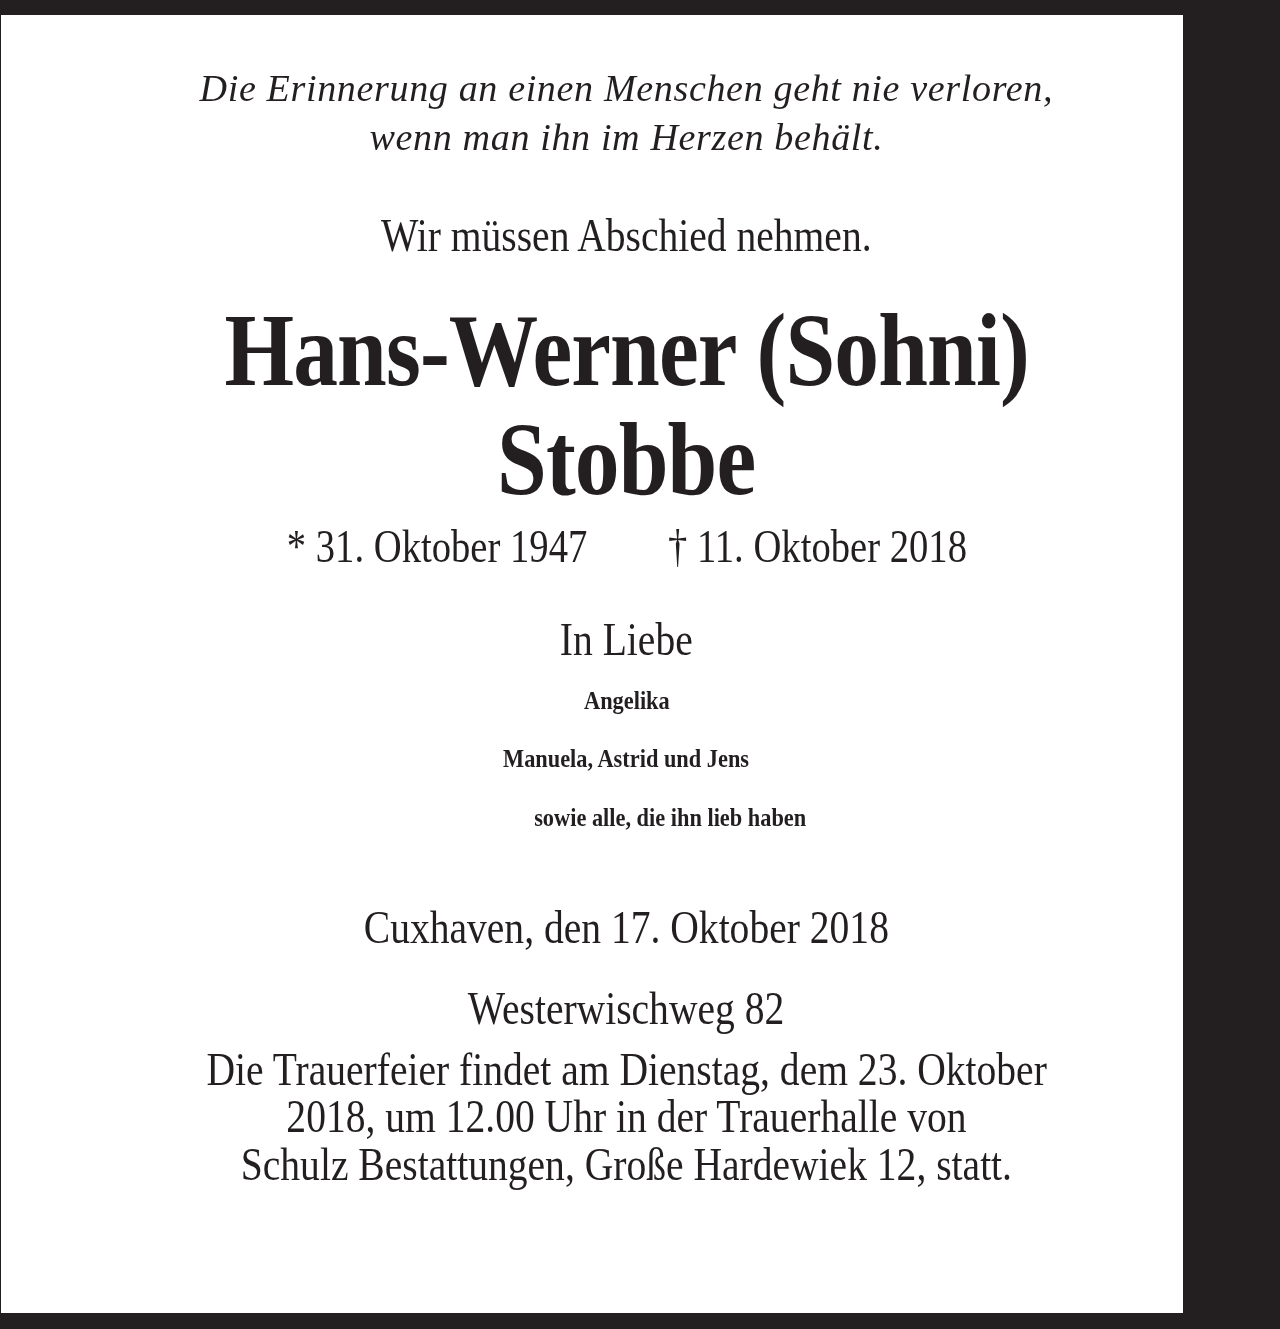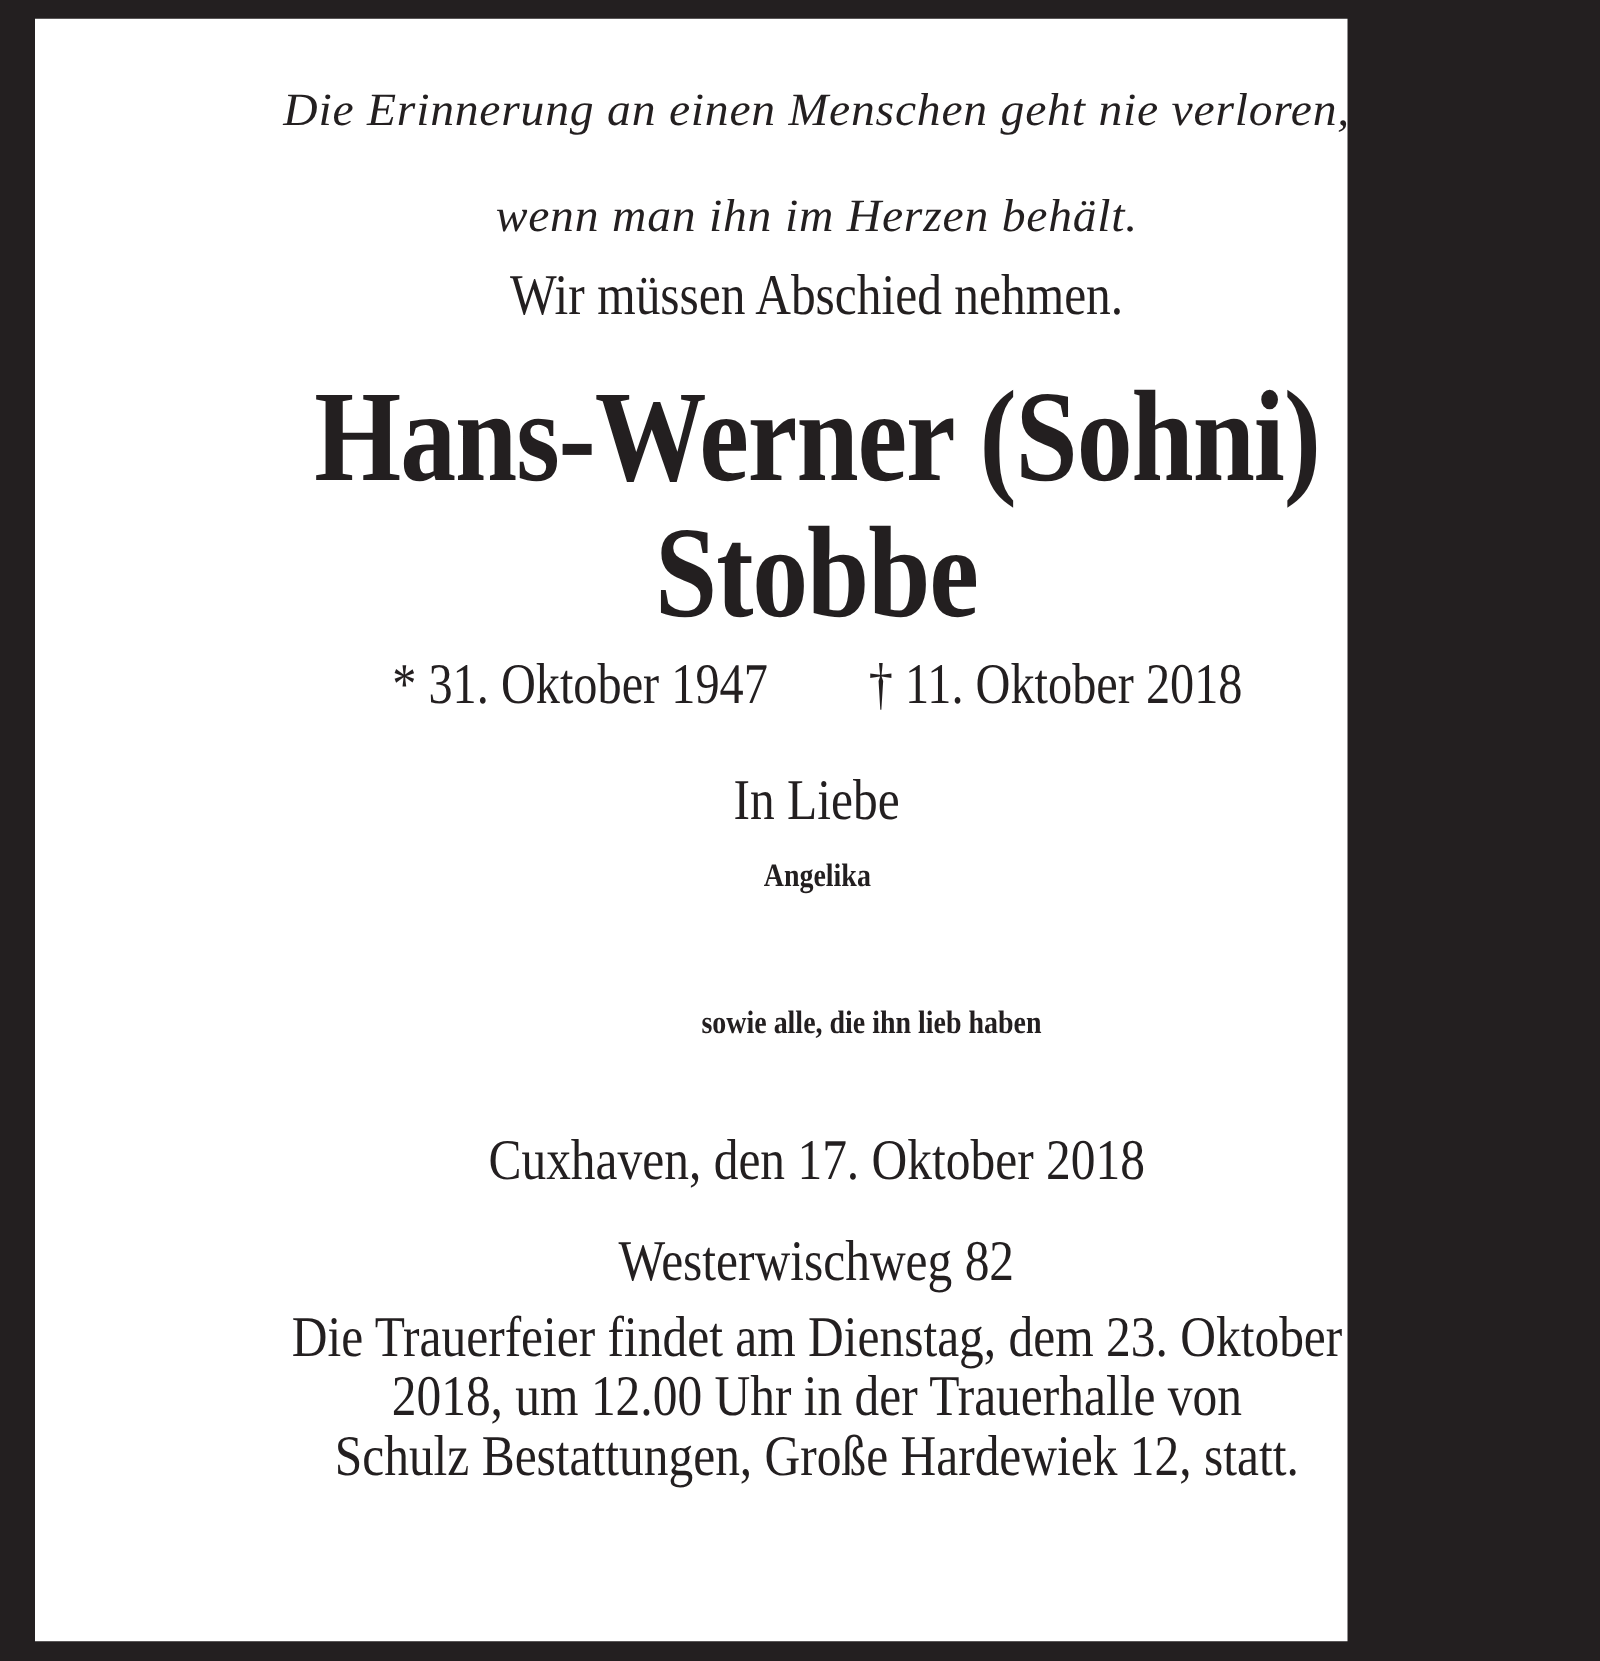--- a/index.html
+++ b/index.html
@@ -6,22 +6,22 @@
     body {
       width: 1280px; height: 1329px;
       background: #231f20;
       position: relative;
       overflow: hidden;
       font-family: "Liberation Serif", "DejaVu Serif", serif;
       color: #231f20;
     }
     .card {
       position: absolute;
-      left: 28px; top: 15px;
-      width: 1050px; height: 1298px;
+      left: 1px; top: 15px;
+      width: 1182px; height: 1298px;
       background: #ffffff;
     }
     .line {
       position: absolute;
       left: 0; width: 1251px;
       text-align: center;
       white-space: nowrap;
       line-height: 1;
     }
     .cx { display: inline-block; transform-origin: center center; }
@@ -37,21 +37,21 @@
     .dates .gap { display: inline-block; width: 96px; }
   </style>
 </head>
 <body>
 
 <div class="card">
 
   <div class="line quote" style="top:55px;">
     <span class="cx">Die Erinnerung an einen Menschen geht nie verloren,</span>
   </div>
-  <div class="line quote" style="top:104px;margin-top:36px;">
+  <div class="line quote" style="top:104px;">
     <span class="cx">wenn man ihn im Herzen behält.</span>
   </div>
 
   <div class="line reg" style="top:198px;">
     <span class="cx">Wir müssen Abschied nehmen.</span>
   </div>
 
   <div class="line name" style="top:283px;">
     <span class="cx">Hans-Werner (Sohni)</span>
   </div>
@@ -65,20 +65,23 @@
     </span>
   </div>
 
   <div class="line reg" style="top:602px;">
     <span class="cx">In Liebe</span>
   </div>
 
   <div class="line bold" style="top:673px;">
     <span class="cx">Angelika</span>
   </div>
+  <div class="line bold" style="top:731px;">
+    <span class="cx">Manuela, Astrid und Jens</span>
+  </div>
   <div class="line bold" style="top:790px;padding-left:44px;">
     <span class="cx">sowie alle, die ihn lieb haben</span>
   </div>
 
   <div class="line reg" style="top:890px;">
     <span class="cx">Cuxhaven, den 17. Oktober 2018</span>
   </div>
   <div class="line reg" style="top:939px;margin-top:32px;">
     <span class="cx">Westerwischweg 82</span>
   </div>

